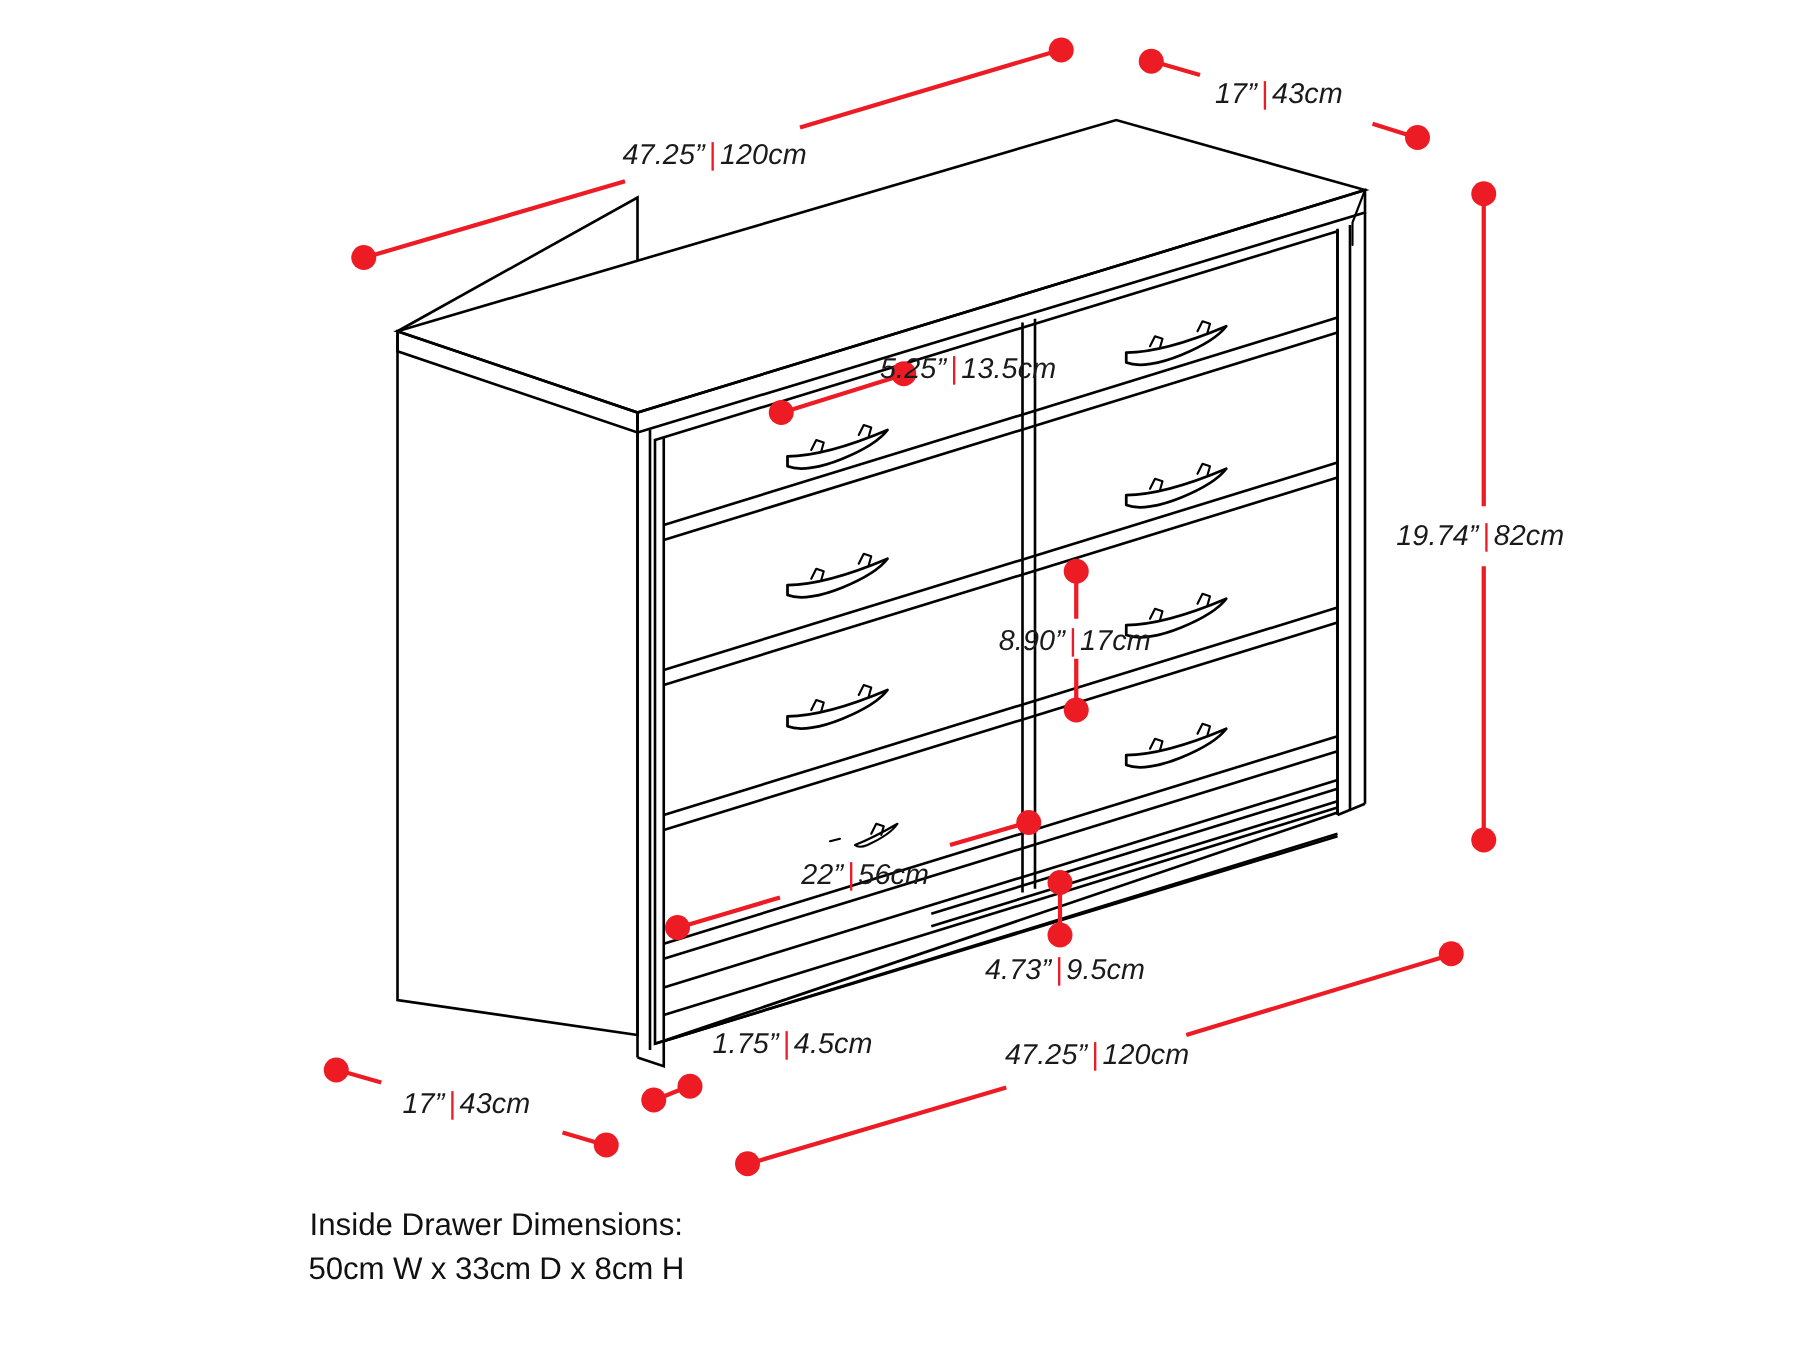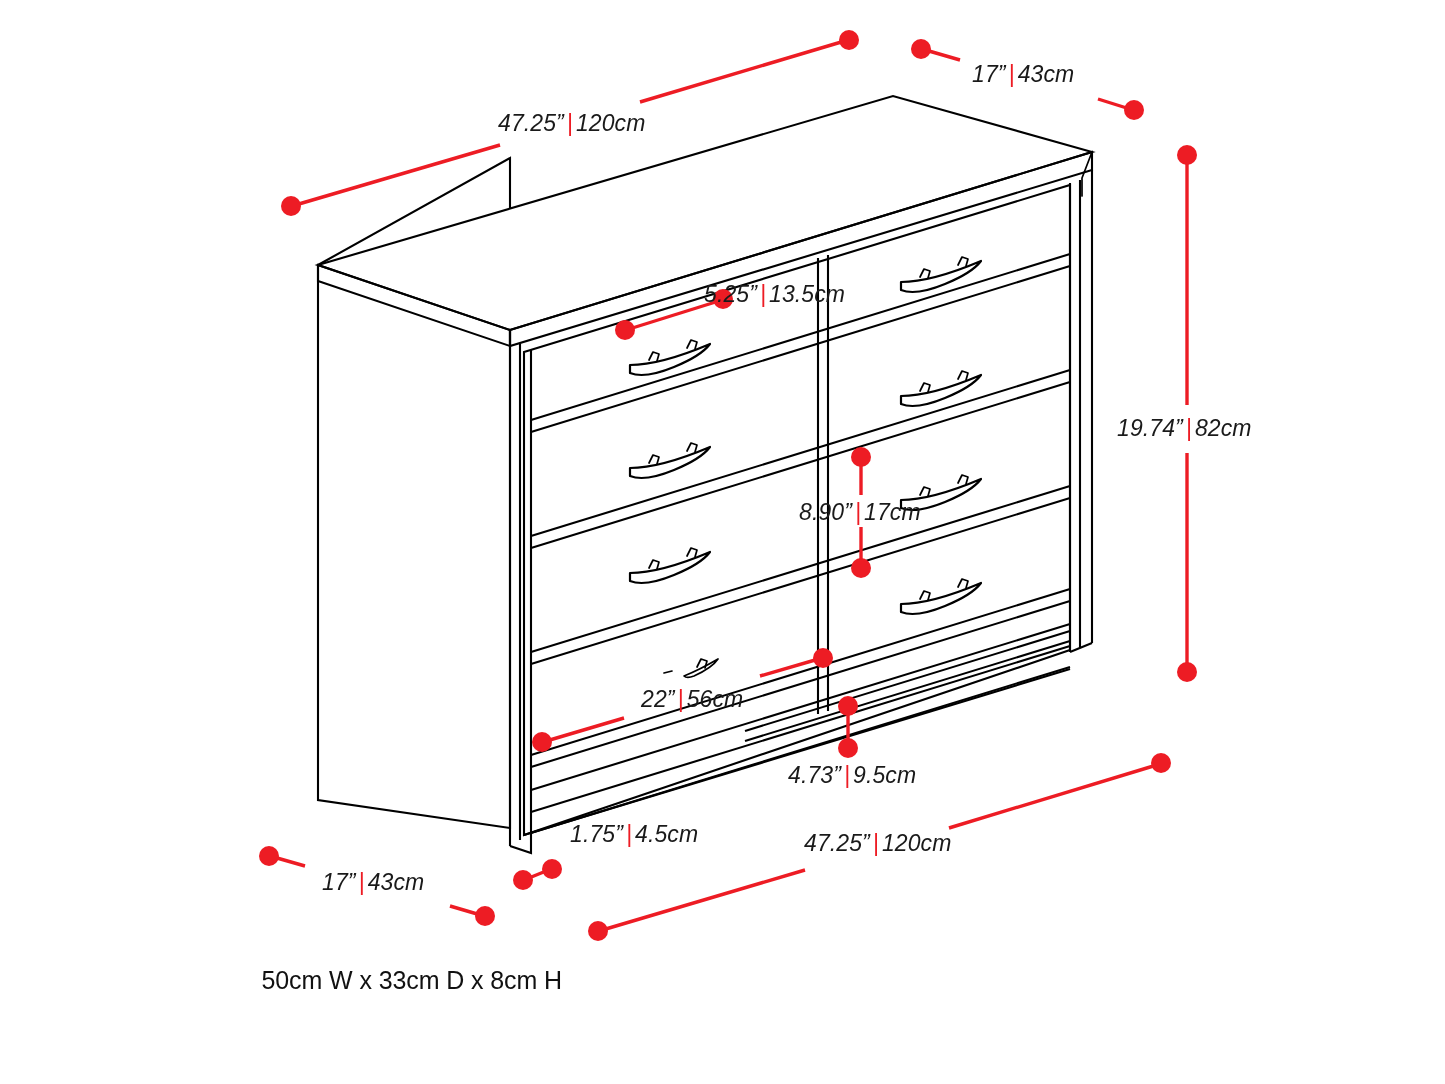--- a/index.html
+++ b/index.html
@@ -90,21 +90,21 @@
     text-align: center;
     font-size: 25px;
     line-height: 35px;
     color: #111111;
     font-family: "Liberation Sans", sans-serif;
     user-select: none;
   }
   #inside-caption div {
     white-space: nowrap;
   }
-  .cap-line-2 { letter-spacing: -0.1px; text-align: right; }
+  .cap-line-2 { letter-spacing: -0.1px; }
   .cap-line-3 { letter-spacing: -0.1px; }
 </style>
 </head>
 <body>
 
 <div id="diagram-root">
 
   <svg id="diagram-svg" viewBox="0 0 1445 1084">
 
     <g>
@@ -307,16 +307,17 @@
 
   <div class="dim-label" style="left:322px; top:871px;">
     <span>17”</span><span class="sep">|</span><span>43cm</span>
   </div>
 
   <div class="dim-label" style="left:804px; top:832px;">
     <span>47.25”</span><span class="sep">|</span><span>120cm</span>
   </div>
 
   <div id="inside-caption">
+    <div class="cap-line-1">Inside Drawer Dimensions:</div>
     <div class="cap-line-2">50cm W x 33cm D x 8cm H</div>
   </div>
 
 </div>
 
 </body></html>

